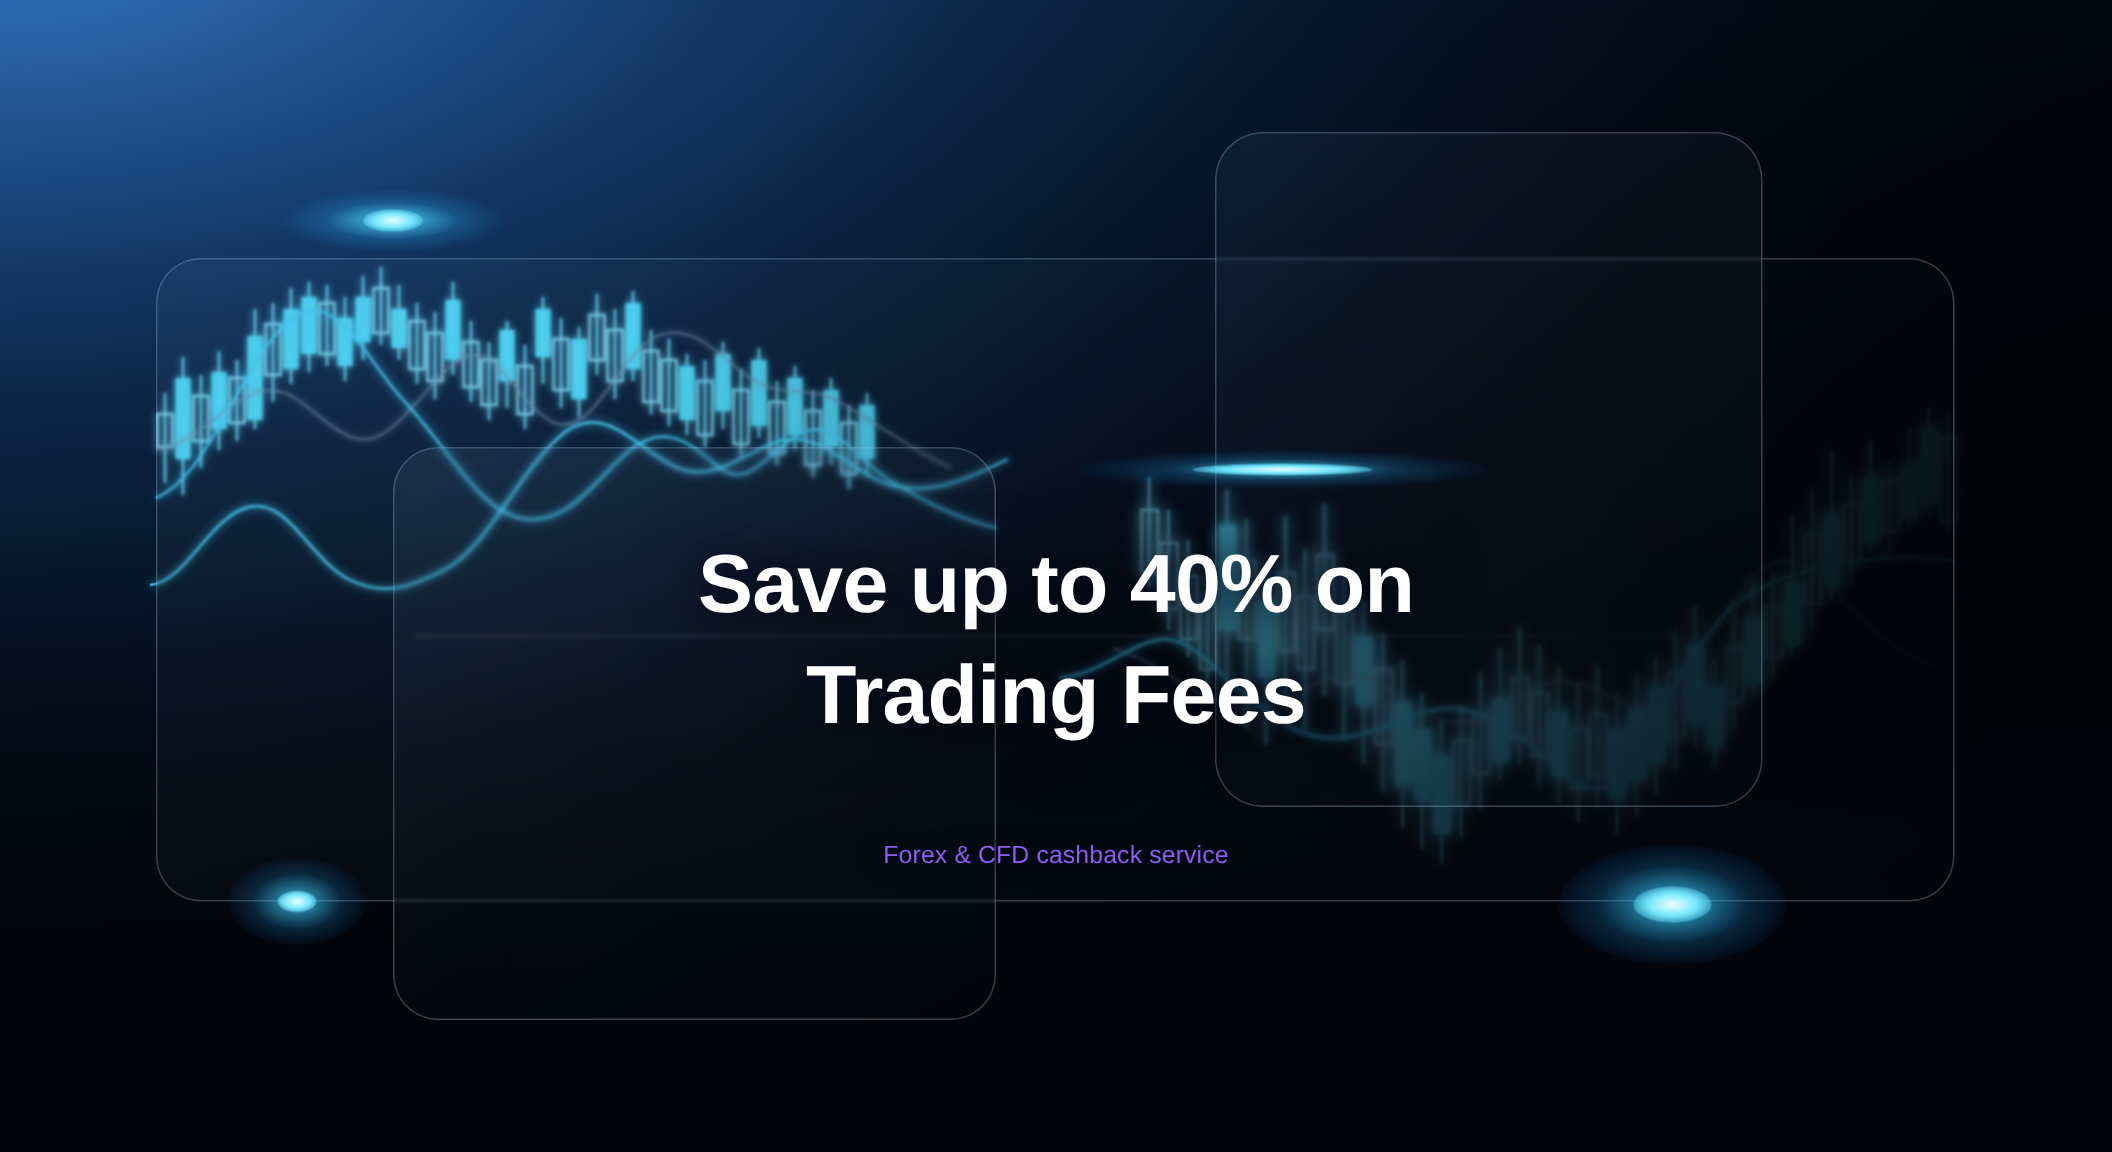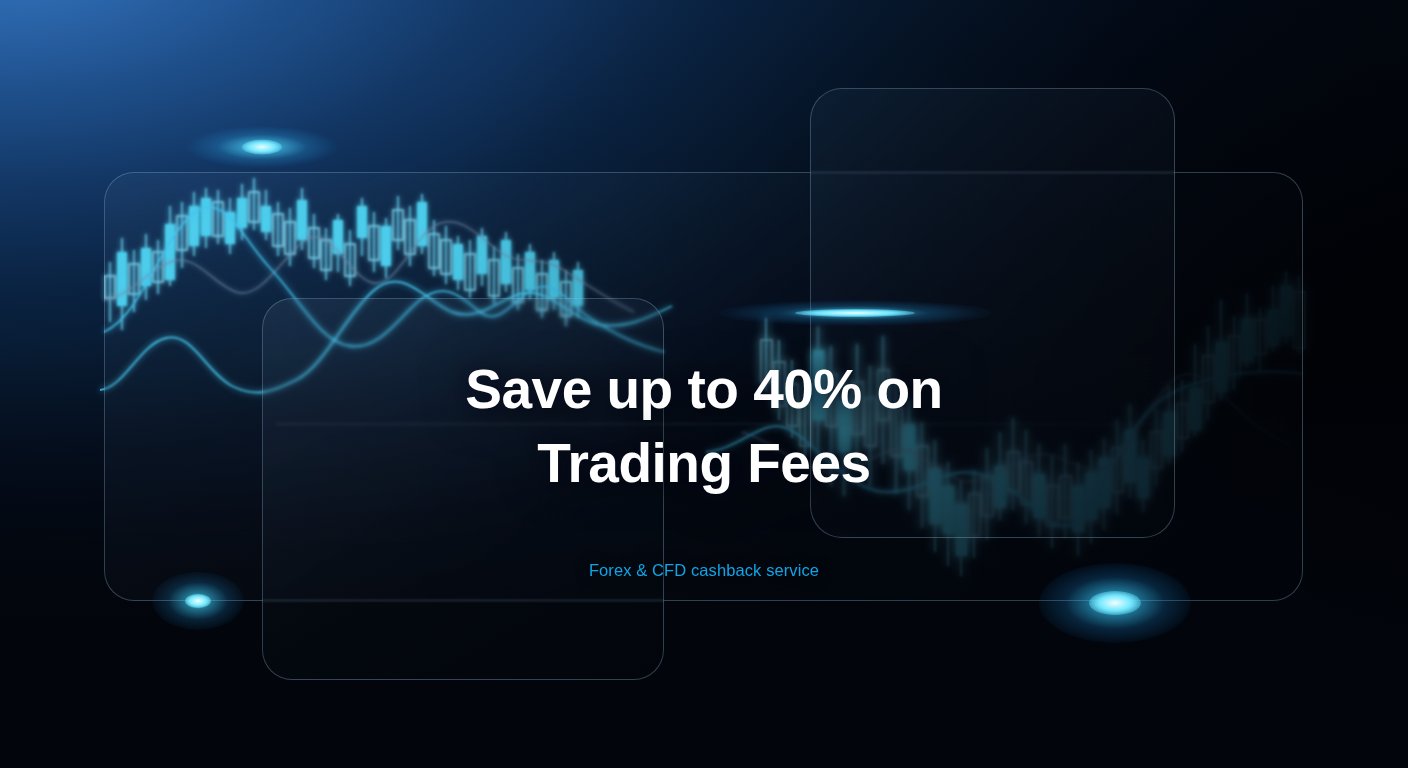--- a/index.html
+++ b/index.html
@@ -70,21 +70,21 @@
     font-size:55px;
     font-weight:bold;
     line-height:74px;
     letter-spacing:-0.5px;
     text-shadow:0 2px 22px rgba(0,10,25,0.75), 0 0 46px rgba(8,20,40,0.6);
     white-space:pre-line;
   }
   #subtitle{
     position:absolute; left:0; top:561px; width:1408px;
     text-align:center;
-    color:#0ea5e9;
+    color:#8b5cf6;
     font-size:16.5px;
     font-weight:normal;
     letter-spacing:0.1px;
     text-shadow:0 1px 14px rgba(0,8,20,0.85);
   }
 </style>
 </head>
 <body>
 
 <div id="stage">

